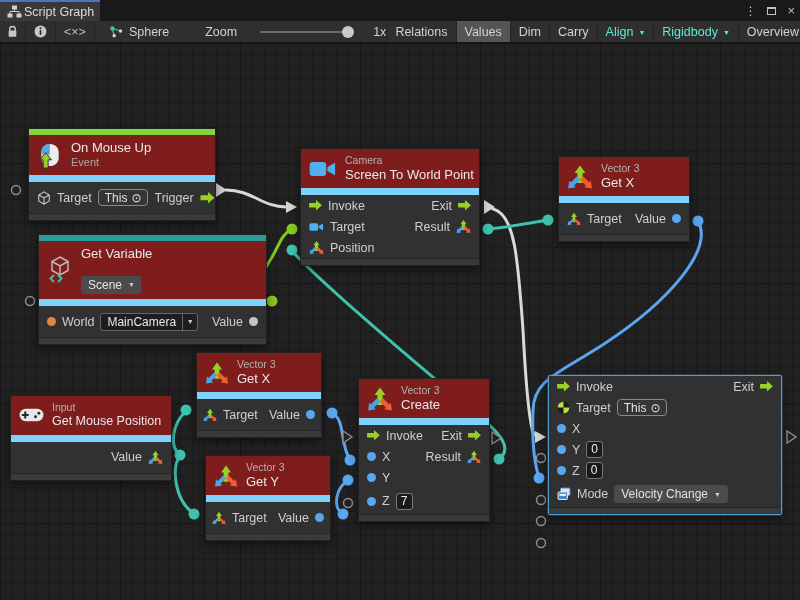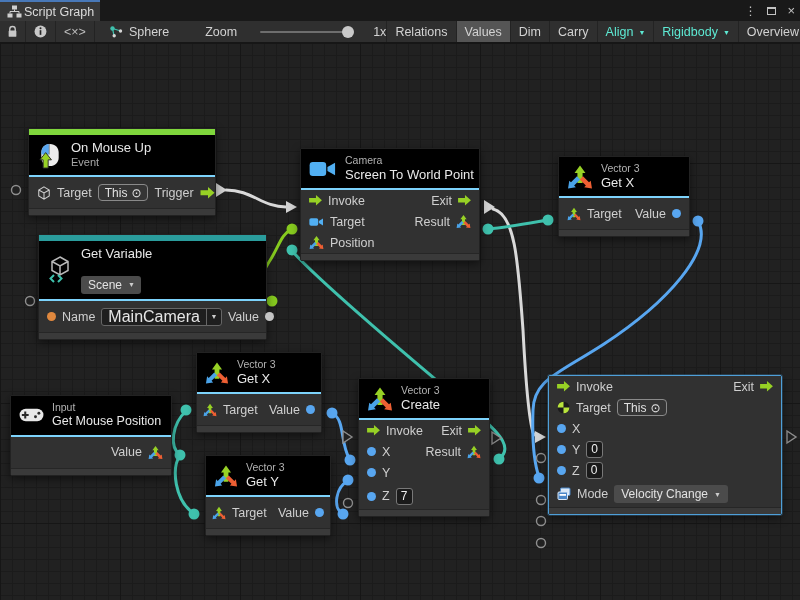--- a/index.html
+++ b/index.html
@@ -57,21 +57,21 @@
   .tri-solid { fill:#d2d2d2; }
   .tri-hollow { fill:#212121; stroke:#8f8f8f; stroke-width:1.4; }
 
   
   .node { position:absolute; z-index:2; background:#313131; border:1px solid #222222; border-radius:2px;
           box-shadow:0 3px 9px rgba(0,0,0,.5); color:#cfcfcf; font-size:12.5px; }
   .node.selected { border:1px solid var(--selection-blue,#4f9fd8); box-shadow:0 0 0 1px rgba(79,159,216,.25), 0 3px 9px rgba(0,0,0,.5); }
   .strip { height:6px; }
   .strip.green { background:var(--event-green,#7fd63c); }
   .strip.teal  { background:var(--variable-teal,#2a9c9c); }
-  .hdr { background:#000000; display:flex; align-items:center; gap:8px; padding:5px 8px; border-bottom:2px solid #7dd3fc; }
+  .hdr { background:#7f1d1d; display:flex; align-items:center; gap:8px; padding:5px 8px; border-bottom:7px solid #7dd3fc; }
   .hdr-text { display:flex; flex-direction:column; line-height:1.25; white-space:nowrap; }
   .hdr-cat { font-size:10.5px; color:#b2b2b2; }
   .hdr-ttl { font-size:13px; color:#e8e8e8; }
   .hdr-sub { font-size:11px; color:#a8a8a8; }
   .body { background:#313131; }
   .row { display:flex; align-items:center; gap:6px; height:21px; padding:0 8px; }
   .row.tall { height:31px; }
   .row.zrow { height:26px; }
   .row .right { margin-left:auto; display:flex; align-items:center; gap:6px; }
   .ftr { height:7px; background:#3a3a3a; border-top:1px solid #262626; }
@@ -81,21 +81,21 @@
   .dot.gray { background:#c4c4c4; }
   .pill { display:flex; align-items:center; gap:4px; border:1px solid #8a8a8a; border-radius:4px;
           background:#353535; height:17px; padding:0 6px; color:#e2e2e2; font-size:12px; }
   .pill .tgt { font-size:12px; line-height:1; }
   .field { background:#1a1a1a; border:1px solid #787878; border-radius:3px; min-width:17px; height:17px;
            line-height:15px; padding:0 4px; color:#eeeeee; font-size:12px; text-align:left; }
   .dd-gray { display:flex; align-items:center; gap:6px; background:#4b4b4b; border-radius:3px;
              height:18px; padding:0 7px; color:#e2e2e2; font-size:12px; }
   .dd-gray .caret, .dd-dark .caret { font-size:7px; color:#cccccc; }
   .dd-dark { display:flex; align-items:center; background:#1e1e1e; border:1px solid #666666; border-radius:3px; height:18px; }
-  .dd-dark .dd-label { padding:0 6px; color:#e6e6e6; font-size:16px; }
+  .dd-dark .dd-label { padding:0 6px; color:#e6e6e6; font-size:12px; }
   .dd-dark .dd-caret-box { border-left:1px solid #666666; height:100%; width:15px; display:flex; align-items:center; justify-content:center; }
 
   svg.icon { flex:0 0 auto; display:block; }
   .a-green { fill:var(--accent-green,#97d125); }
   .a-blue { fill:#4aa3e8; }
   .a-orange { fill:var(--vector-orange,#ee5f33); }
   .flow-fill { fill:var(--accent-green,#97d125); }
   .cam-fill { fill:var(--camera-blue,#51aff2); }
   .rb-lime { fill:var(--rigidbody-lime,#b8e33c); }
 </style>
@@ -269,21 +269,21 @@
         <span class="hdr-ttl">Get Variable</span>
         <span class="dd-gray" style="margin-top:14px; width:60px;">
           <span>Scene</span>
           <span class="caret">▼</span>
         </span>
       </div>
     </div>
     <div class="body">
       <div class="row tall">
         <span class="dot orange"></span>
-        <span>Name</span>
+        <span>World</span>
         <span class="dd-dark">
           <span class="dd-label">MainCamera</span>
           <span class="dd-caret-box">
               <span class="caret">▼</span>
             </span>
         </span>
         <span class="right">
           <span>Value</span>
           <span class="dot gray"></span>
         </span>

